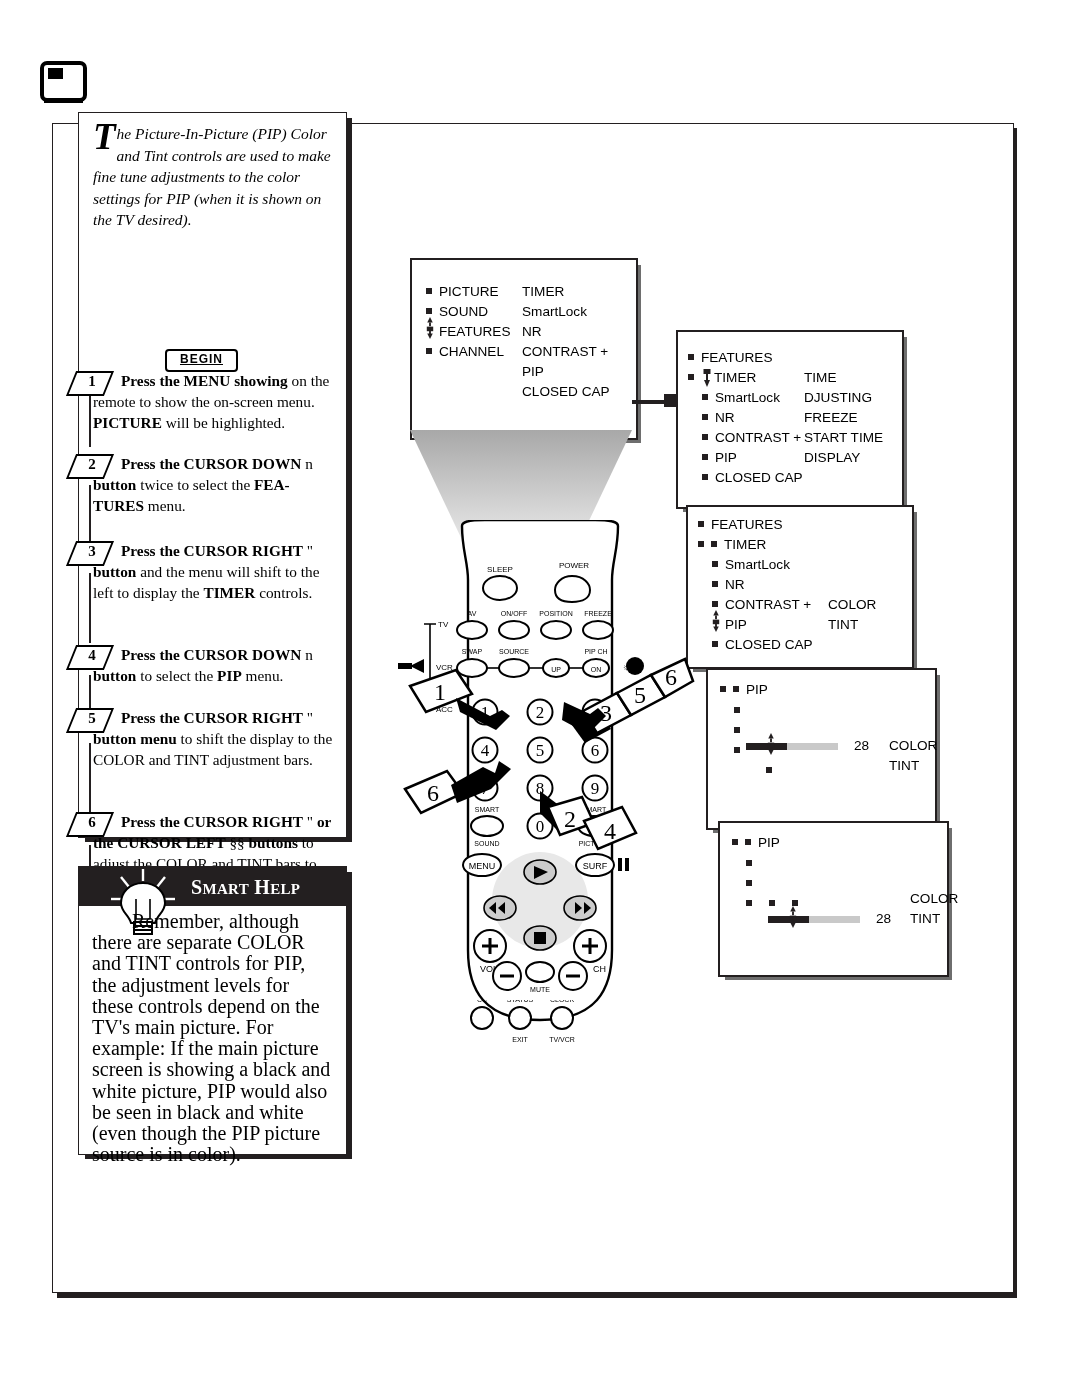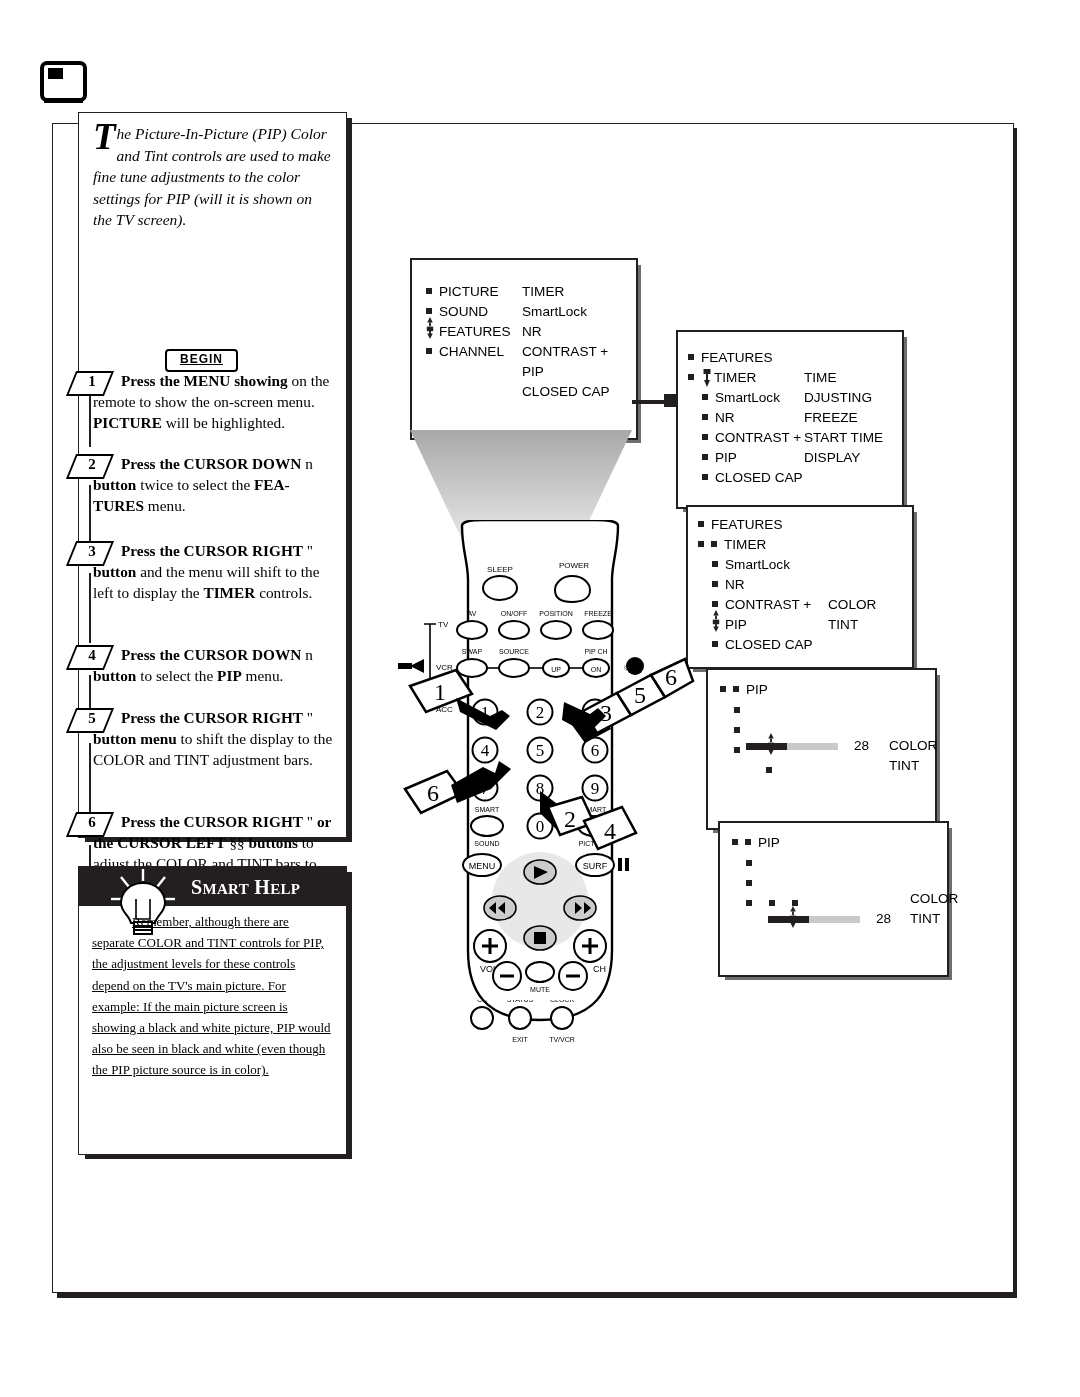--- a/index.html
+++ b/index.html
@@ -64,21 +64,21 @@
   
   #help-shadow{position:absolute;left:85px;top:872px;width:267px;height:287px;background:#231f20;}
   #help-panel{position:absolute;left:78px;top:866px;width:267px;height:287px;
       background:#fff;border:1.5px solid #231f20;}
   #help-head{position:absolute;left:0;top:0;width:267px;height:39px;background:#231f20;}
   #help-title{position:absolute;left:112px;top:9px;color:#fff;font-weight:bold;
       font-family:"Liberation Serif",serif;font-size:20px;letter-spacing:.3px;}
   #help-title .sc{font-size:15px;}
   #bulb-icon{position:absolute;left:24px;top:-2px;width:80px;height:78px;}
   #help-text{position:absolute;left:13px;top:44px;width:242px;
-      font-size:13px;line-height:21.2px;text-indent:40px;text-decoration:underline;}
+      font-size:20px;line-height:21.2px;text-indent:40px;}
 
   
   .osd{position:absolute;background:#fff;border:2px solid #231f20;
        font-family:"Liberation Sans",sans-serif;}
   .osd-sh{position:absolute;background:#6e6e6e;}
   .osd .row{position:absolute;font-size:13.6px;white-space:nowrap;}
   .sq{display:inline-block;width:6px;height:6px;background:#231f20;
       vertical-align:2px;margin-right:7px;}
   .updown{position:absolute;width:10px;height:22px;}
 
@@ -391,21 +391,21 @@
 
   <svg style="position:absolute;left:560px;top:690px;width:60px;height:60px;" viewBox="0 0 60 60">
     <path d="M4,12 L30,24 L38,18 L46,26 L28,44 L2,30 Z" fill="#000"></path>
   </svg>
 
   <div id="steps-shadow"></div>
   <div id="steps-panel">
 
     <div class="intro">
       <span class="dropcap">T</span>
-      <span id="intro-text">he Picture-In-Picture (PIP) Color and Tint controls are used to make fine tune adjustments to the color settings for PIP (will it is shown on the TV screen).</span>
+      <span id="intro-text">he Picture-In-Picture (PIP) Color and Tint controls are used to make fine tune adjustments to the color settings for PIP (when it is shown on the TV desired).</span>
     </div>
 
     <div id="begin-badge">BEGIN</div>
 
     <div class="vrule" style="top:274px;height:60px;"></div>
     <div class="vrule" style="top:372px;height:60px;"></div>
     <div class="vrule" style="top:460px;height:70px;"></div>
     <div class="vrule" style="top:562px;height:50px;"></div>
     <div class="vrule" style="top:630px;height:70px;"></div>
     <div class="vrule" style="top:732px;height:80px;"></div>

